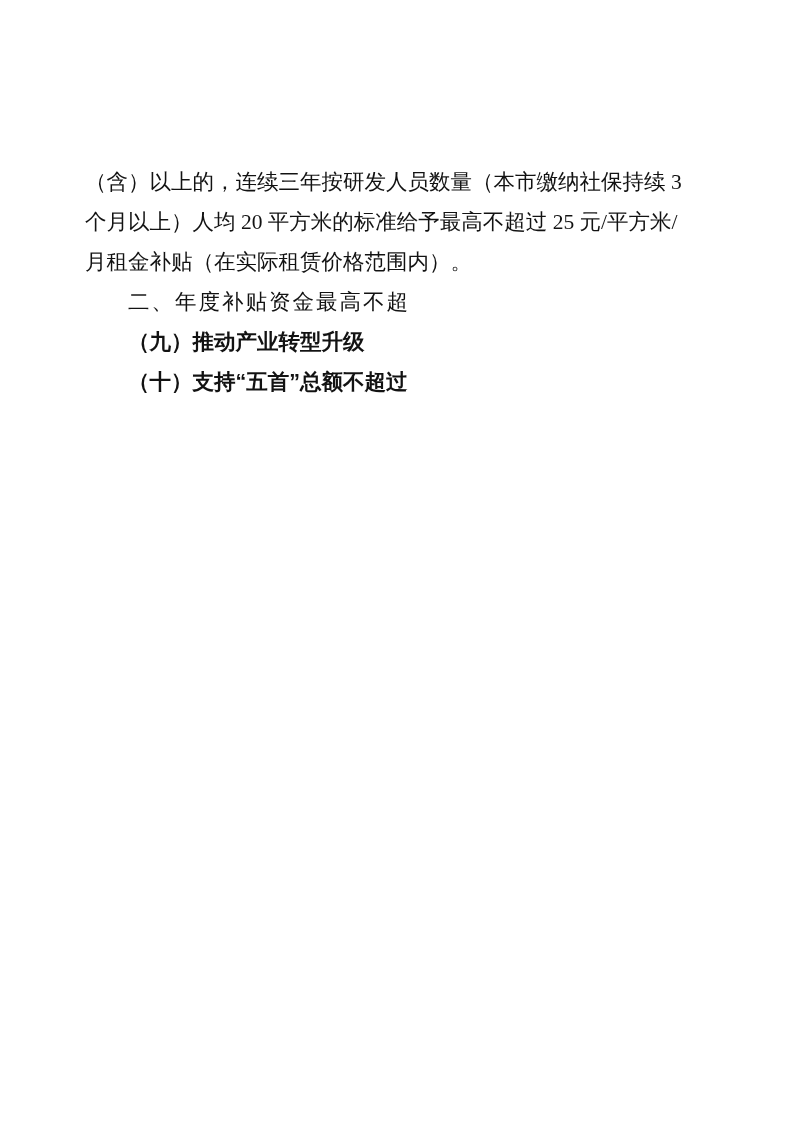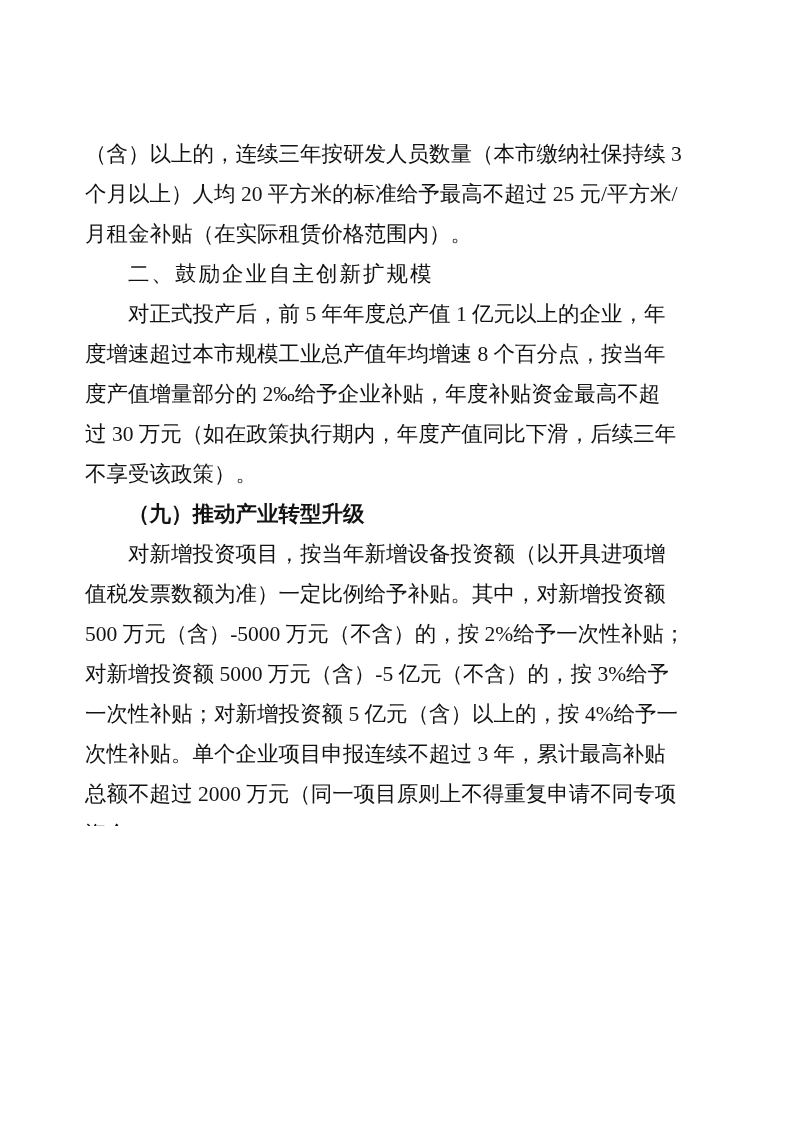--- a/index.html
+++ b/index.html
@@ -7,20 +7,21 @@
     padding: 0;
     background: #ffffff;
   }
   .page {
     position: relative;
     width: 793px;
     height: 826px;
     background: #ffffff;
     overflow: hidden;
     font-family: "Liberation Serif", serif;
+    margin-top: 28px;
   }
   .content {
     position: absolute;
     left: 85px;
     top: 134px;
     width: 624px;
   }
   .content p {
     margin: 0;
     padding: 0;
@@ -59,32 +60,19 @@
   }
 </style>
 </head>
 <body>
 
 <div class="page">
   <div class="content">
     <p class="body-para noindent">（含）以上的，连续三年按研发人员数量（本市缴纳社保持续 3
 个月以上）人均 20 平方米的标准给予最高不超过 25 元/平方米/
 月租金补贴（在实际租赁价格范围内）。</p>
-    <p class="section-heading">二、鼓励企业自主创新扩规模</p>
-    <p class="body-para">对正式投产后，前 5 年年度总产值 1 亿元以上的企业，年
-度增速超过本市规模工业总产值年均增速 8 个百分点，按当年
-度产值增量部分的 2‰给予企业补贴，年度补贴资金最高不超
-过 30 万元（如在政策执行期内，年度产值同比下滑，后续三年
-不享受该政策）。</p>
+    <p class="section-heading">二、年度补贴资金最高不超</p>
     <p class="clause-heading">（九）推动产业转型升级</p>
-    <p class="body-para">对新增投资项目，按当年新增设备投资额（以开具进项增
-值税发票数额为准）一定比例给予补贴。其中，对新增投资额
-500 万元（含）-5000 万元（不含）的，按 2%给予一次性补贴；
-对新增投资额 5000 万元（含）-5 亿元（不含）的，按 3%给予
-一次性补贴；对新增投资额 5 亿元（含）以上的，按 4%给予一
-次性补贴。单个企业项目申报连续不超过 3 年，累计最高补贴
-总额不超过 2000 万元（同一项目原则上不得重复申请不同专项
-资金）。</p>
     <p class="clause-heading">（十）支持“五首”总额不超过</p>
   </div>
 
   <div class="footer">— 4 —</div>
 </div>
 
 </body></html>

